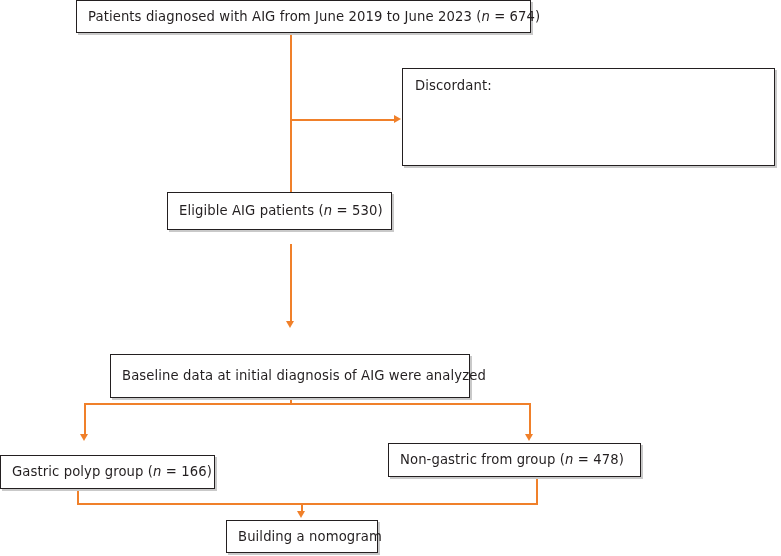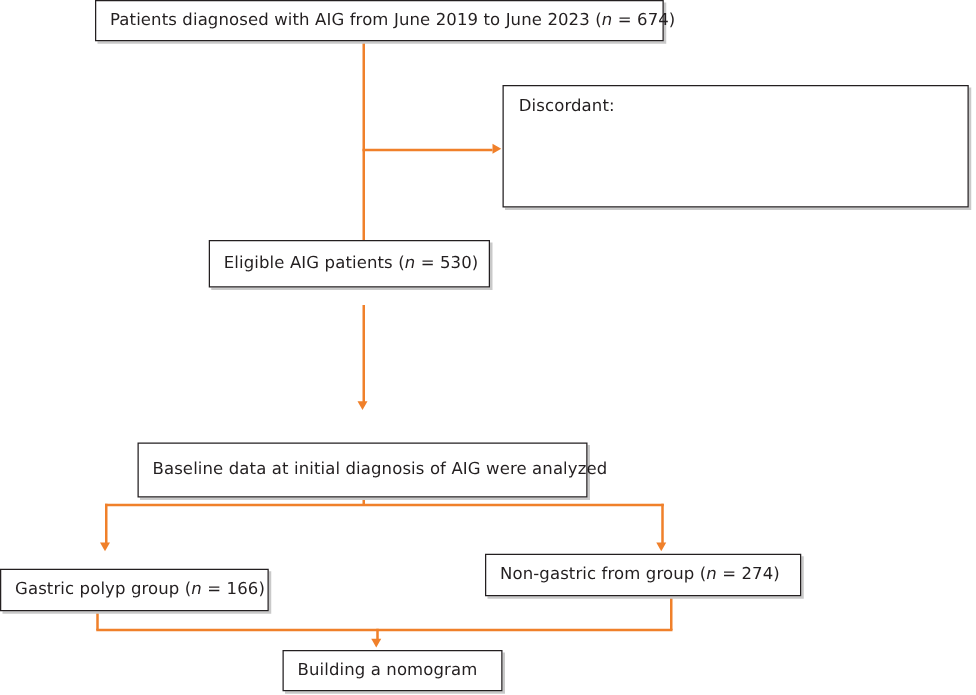--- a/index.html
+++ b/index.html
@@ -55,21 +55,21 @@
     font-style: italic;
   }
 
   
   #box-top          { left: 76px;  top: 0px;   width: 455px; height: 33px; }
   #box-exclusion    { left: 402px; top: 68px;  width: 373px; height: 98px; }
   #box-eligible     { left: 167px; top: 192px; width: 225px; height: 38px; }
   #box-baseline     { left: 110px; top: 330px; width: 360px; height: 44px; margin-top: 24px; }
   #box-gastric      { left: 0px;   top: 443px; width: 215px; height: 34px; margin-top: 12px; }
   #box-nongastric   { left: 388px; top: 443px; width: 253px; height: 34px; }
-  #box-nomogram     { left: 226px; top: 520px; width: 176px; height: 33px; }
+  #box-nomogram     { left: 226px; top: 520px; width: 152px; height: 33px; }
 
   
   .conn {
     position: absolute;
     background: #f0802a;
   }
   .vline { width: 1.6px; }
   .hline { height: 1.6px; }
 
   .arrowhead {
@@ -164,21 +164,21 @@
   </div>
 
   <div class="box center" id="box-gastric">
     <span class="inner">
       <span>Gastric polyp group (</span><i class="var">n</i><span> = 166)</span>
     </span>
   </div>
 
   <div class="box center" id="box-nongastric">
     <span class="inner">
-      <span>Non-gastric from group (</span><i class="var">n</i><span> = 274)</span>
+      <span>Non-gastric from group (</span><i class="var">n</i><span> = 478)</span>
     </span>
   </div>
 
   <div class="box center" id="box-nomogram">
     <span class="inner">
       <span>Building a nomogram</span><i class="var"></i><span></span>
     </span>
   </div>
 
 </div>

